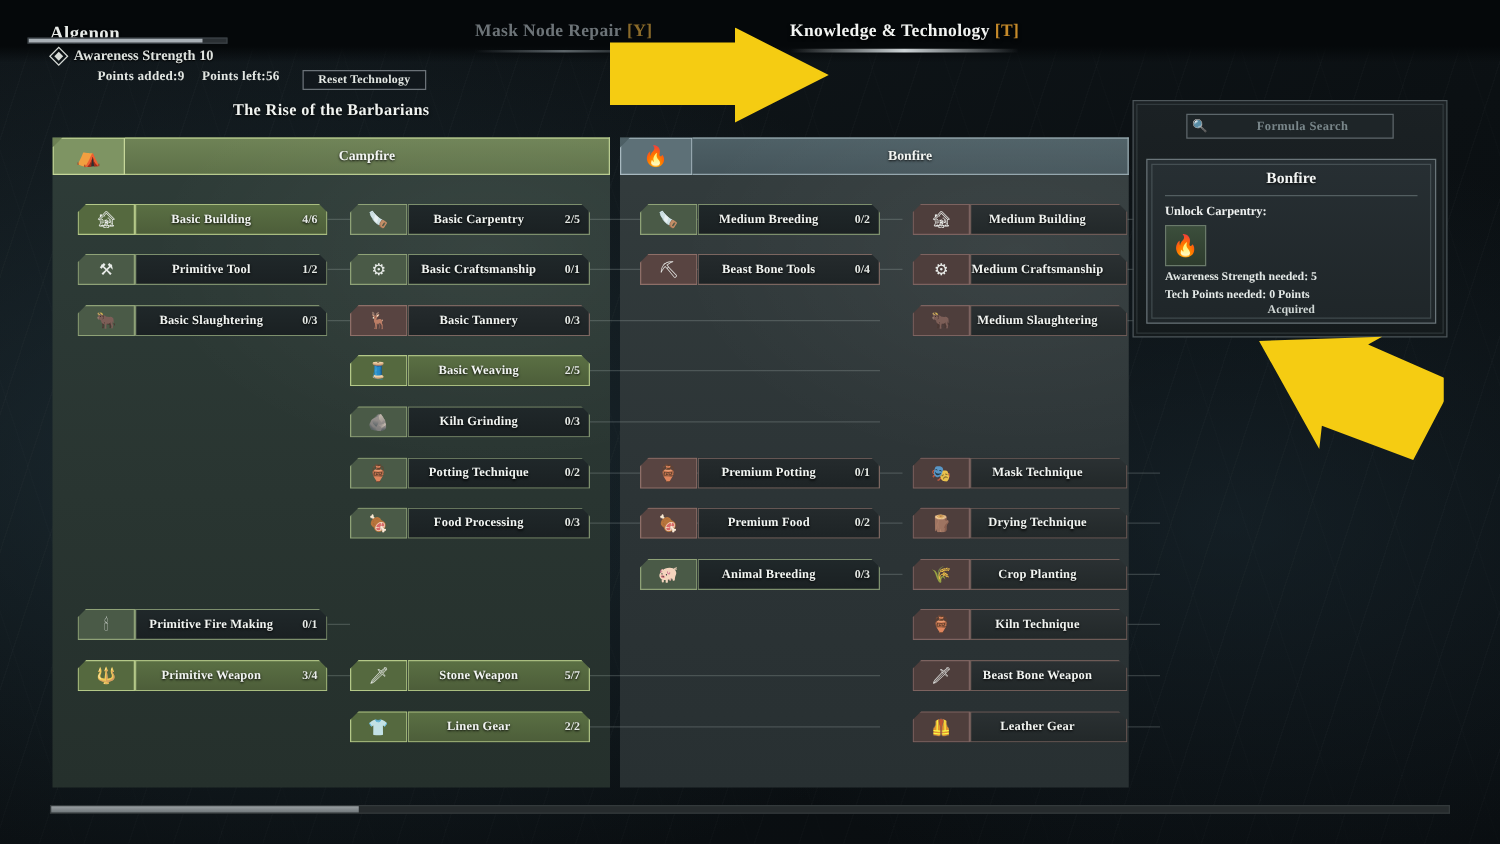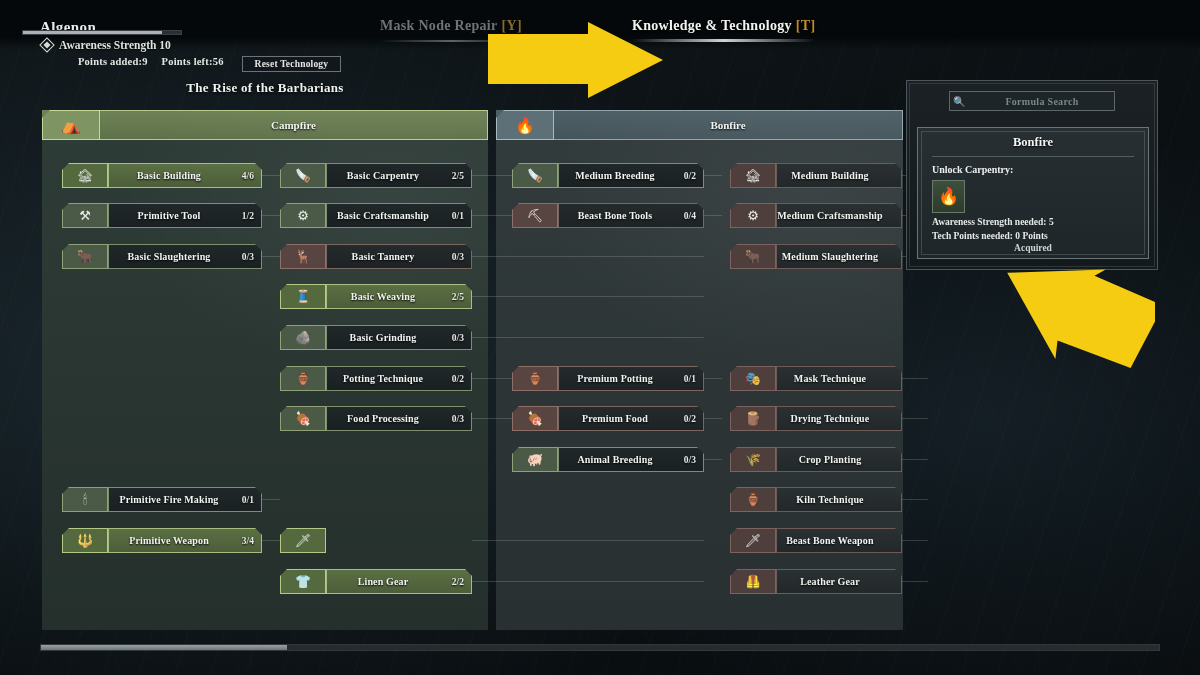--- a/index.html
+++ b/index.html
@@ -329,21 +329,21 @@
         <div class="card-body">
           <span class="card-label">Basic Weaving</span>
           <span class="card-count">2/5</span>
         </div>
       </div>
       <div class="card st-avail" style="left: 280px; top: 245px; width: 192px;">
         <div class="card-icon">
           <span class="glyph">🪨</span>
         </div>
         <div class="card-body">
-          <span class="card-label">Basic Grinding</span>
+          <span class="card-label">Kiln Grinding</span>
           <span class="card-count">0/3</span>
         </div>
       </div>
       <div class="card st-avail" style="left: 280px; top: 286px; width: 192px;">
         <div class="card-icon">
           <span class="glyph">🏺</span>
         </div>
         <div class="card-body">
           <span class="card-label">Potting Technique</span>
           <span class="card-count">0/2</span>
@@ -354,20 +354,24 @@
           <span class="glyph">🍖</span>
         </div>
         <div class="card-body">
           <span class="card-label">Food Processing</span>
           <span class="card-count">0/3</span>
         </div>
       </div>
       <div class="card st-done" style="left: 280px; top: 448px; width: 192px;">
         <div class="card-icon">
           <span class="glyph">🗡</span>
+        </div>
+        <div class="card-body">
+          <span class="card-label">Stone Weapon</span>
+          <span class="card-count">5/7</span>
         </div>
       </div>
       <div class="card st-done" style="left: 280px; top: 489px; width: 192px;">
         <div class="card-icon">
           <span class="glyph">👕</span>
         </div>
         <div class="card-body">
           <span class="card-label">Linen Gear</span>
           <span class="card-count">2/2</span>
         </div>

